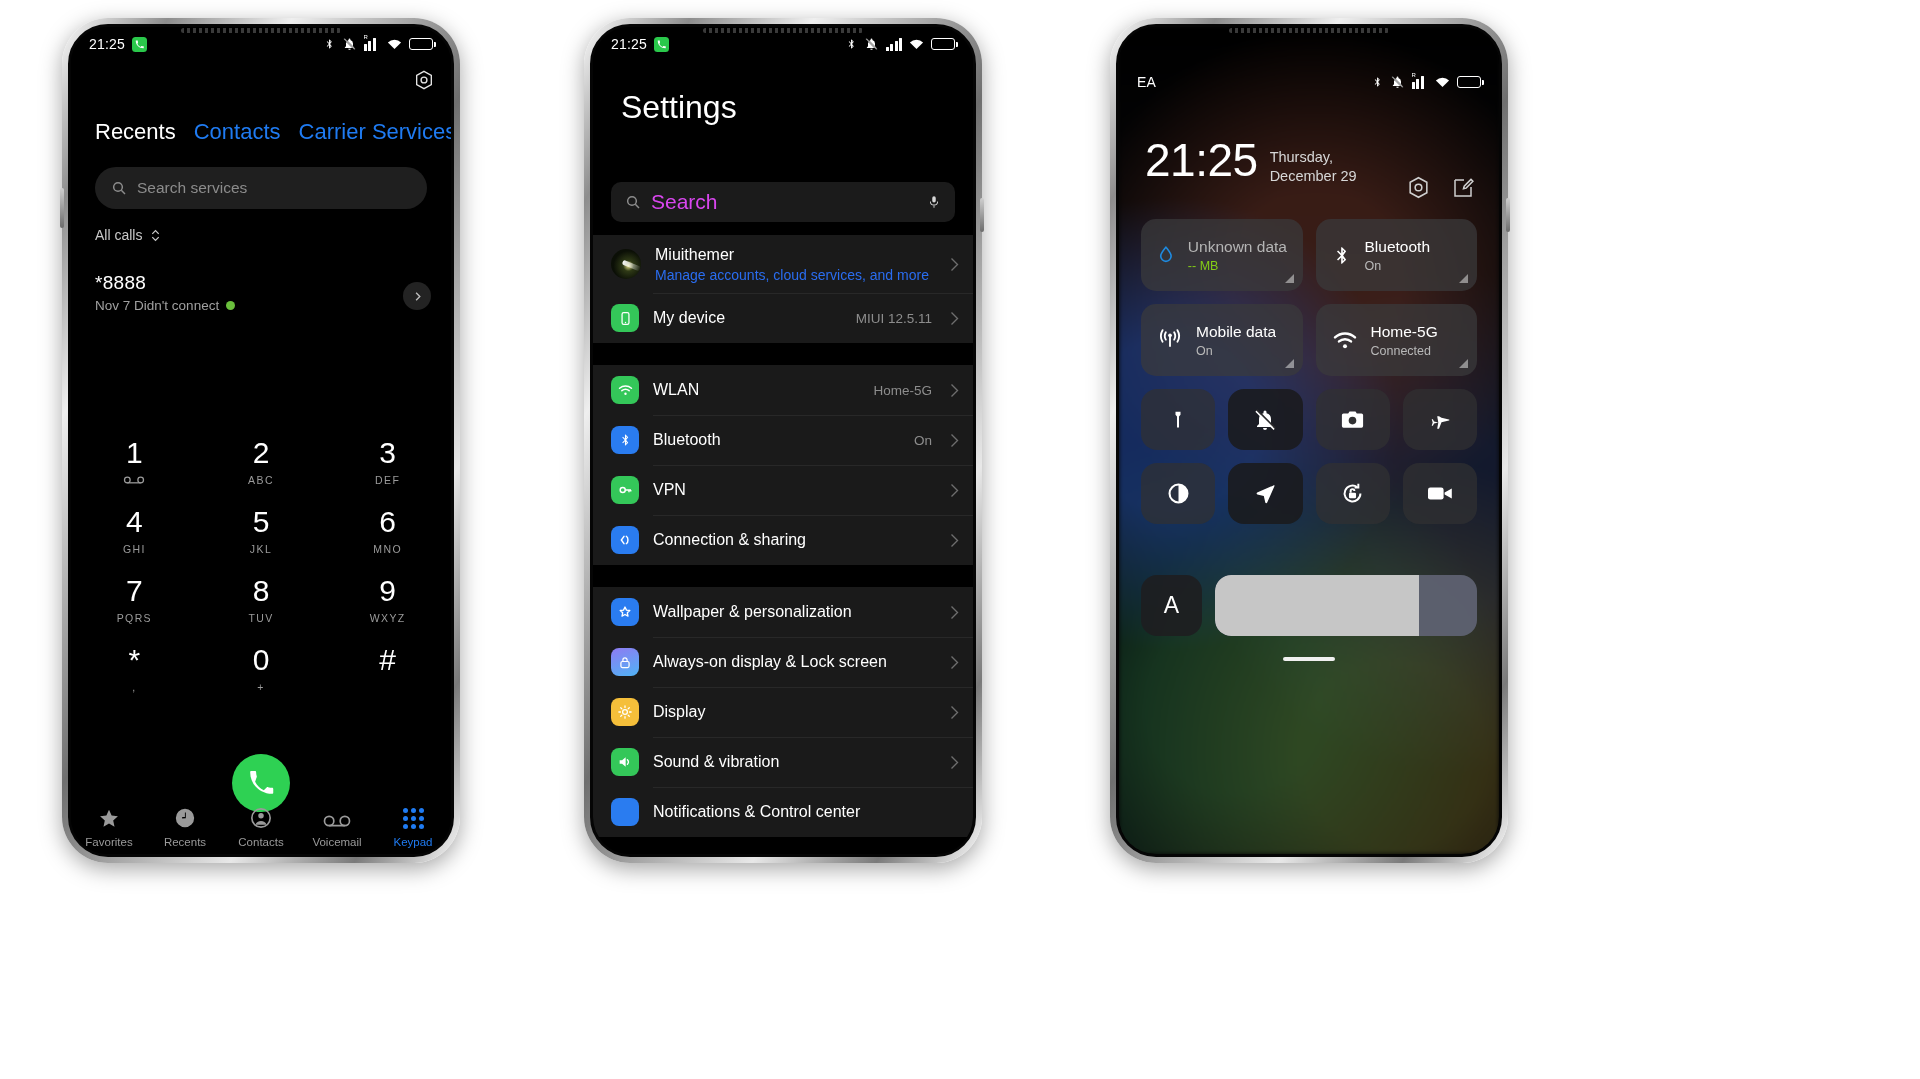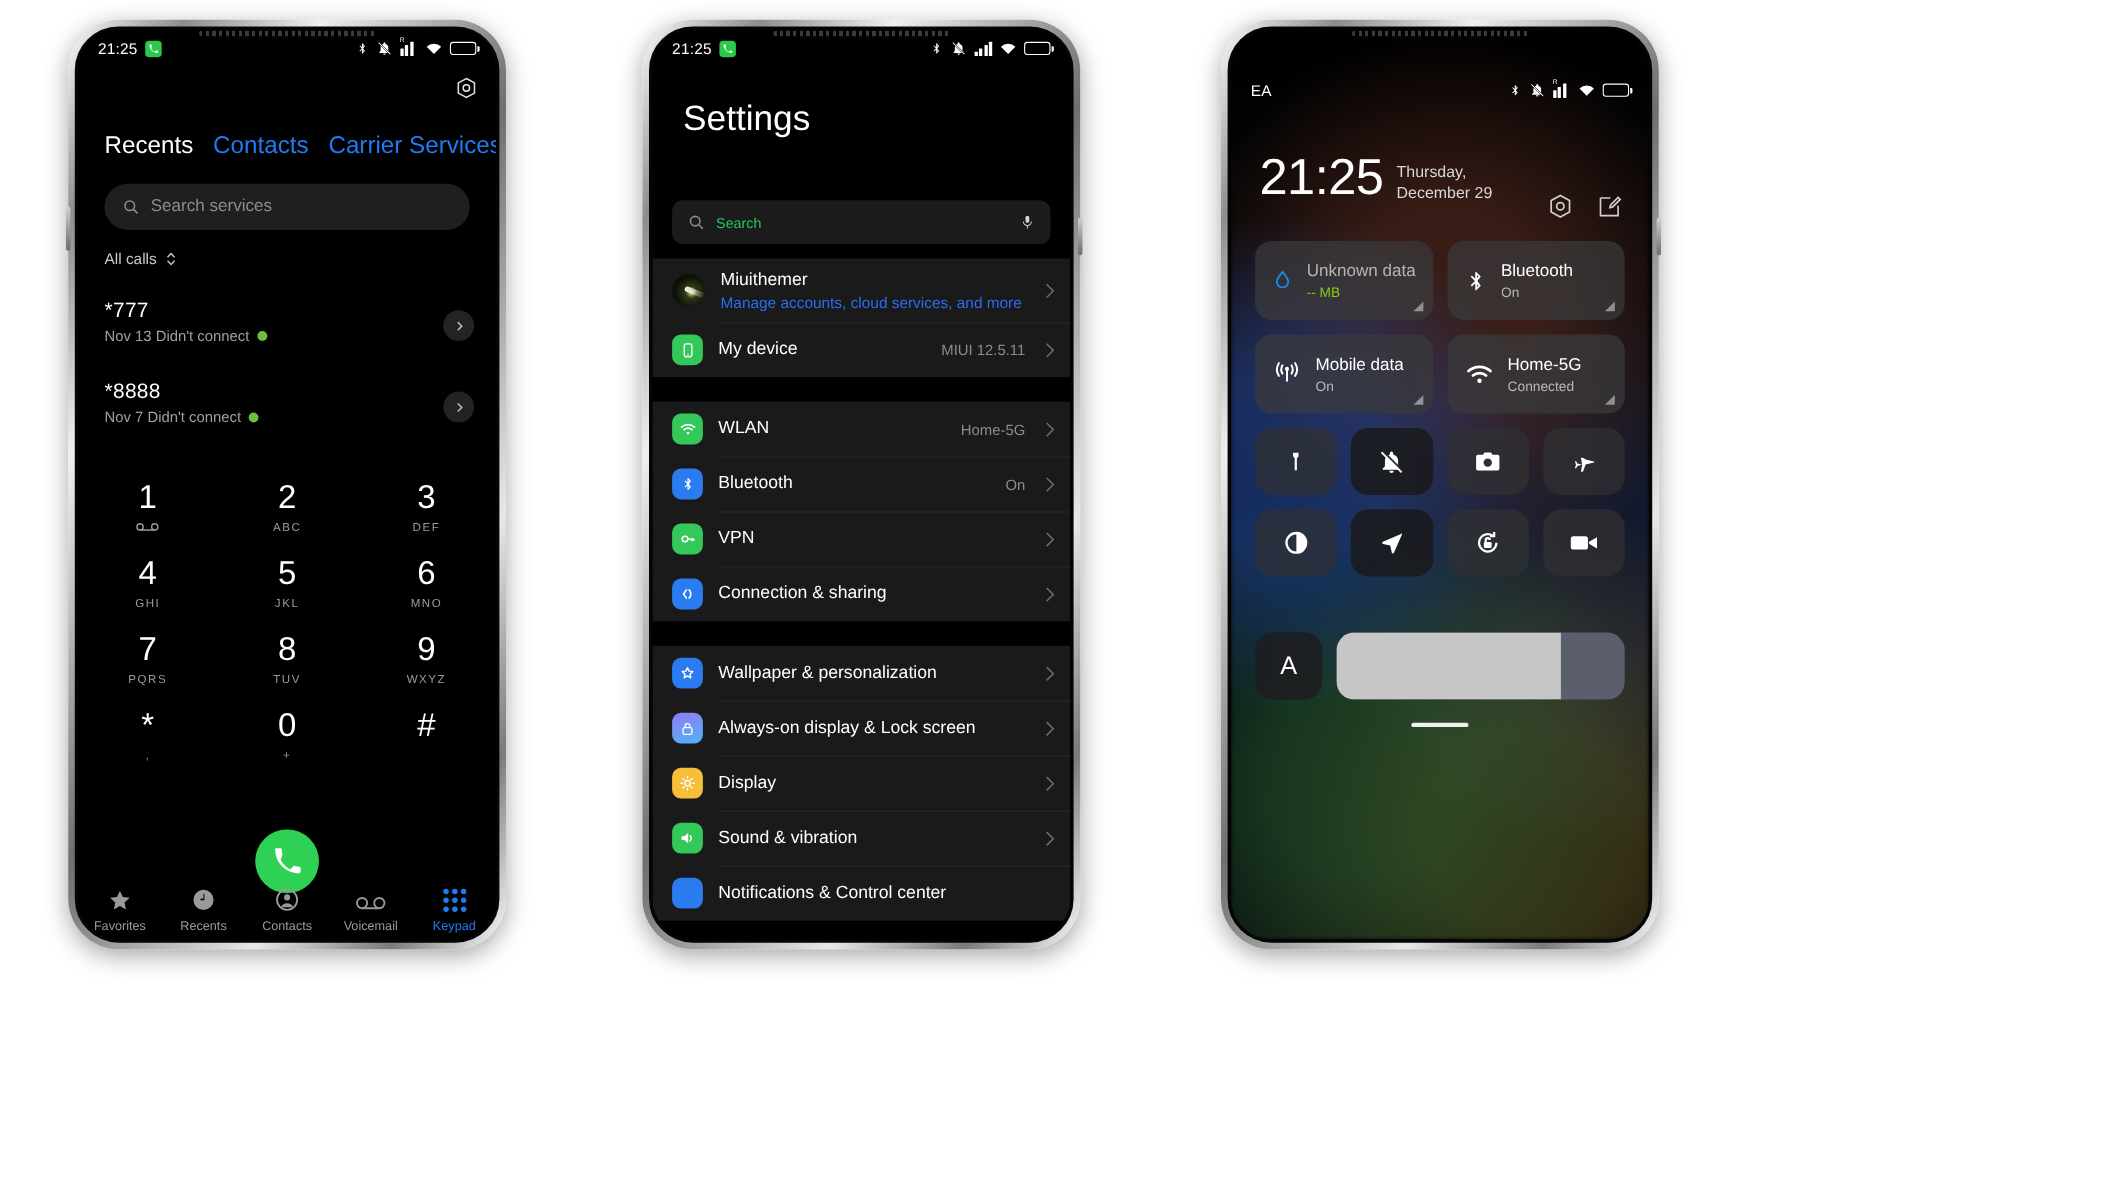--- a/index.html
+++ b/index.html
@@ -132,21 +132,21 @@
   
   #phone2 { left: 584px; top: 18px; width: 398px; height: 845px; }
   .set-screen { position:absolute; inset:0; background:#000; color:#fff; }
 
   .set-title { position:absolute; top: 62px; left: 28px; font-size: 32px; font-weight:400; }
   .set-search {
     position:absolute; top: 155px; left: 18px; right: 18px; height: 40px;
     background:#1b1b1b; border-radius:10px;
     display:flex; align-items:center; gap:10px; padding:0 14px;
   }
-  .set-search .ph { color:#22c55e; font-size: 13px; flex:1; }
+  .set-search .ph { color:#d946ef; font-size: 21px; flex:1; }
 
   .set-list { position:absolute; top: 208px; left:0; right:0; bottom:0; }
   .set-group { background:#1a1a1a; }
   .set-gap { height: 22px; background:#000; }
 
   .set-row {
     display:flex; align-items:center; gap:14px;
     padding: 0 14px 0 18px; height: 50px; position:relative;
   }
   .set-row + .set-row::before{
@@ -290,32 +290,20 @@
 
       <div class="allcalls">
         <span>All calls</span>
         <svg width="11" height="15" viewBox="0 0 12 16" fill="none" stroke="#c9c9c9" stroke-width="1.4">
               <path d="M2.5 6.2 6 2.6l3.5 3.6M2.5 9.8 6 13.4l3.5-3.6"></path>
             </svg>
       </div>
 
       <div class="call-list">
         <div class="call-item">
-          <div class="call-num">*777</div>
-          <div class="call-sub">
-            <span>Nov 13 Didn't connect</span>
-            <span class="simdot"></span>
-          </div>
-          <div class="call-chev">
-            <svg width="11" height="11" viewBox="0 0 24 24" fill="none" stroke="#bdbdbd" stroke-width="3">
-                  <path d="M9 4l8 8-8 8"></path>
-                </svg>
-          </div>
-        </div>
-        <div class="call-item">
           <div class="call-num">*8888</div>
           <div class="call-sub">
             <span>Nov 7 Didn't connect</span>
             <span class="simdot"></span>
           </div>
           <div class="call-chev">
             <svg width="11" height="11" viewBox="0 0 24 24" fill="none" stroke="#bdbdbd" stroke-width="3">
                   <path d="M9 4l8 8-8 8"></path>
                 </svg>
           </div>

